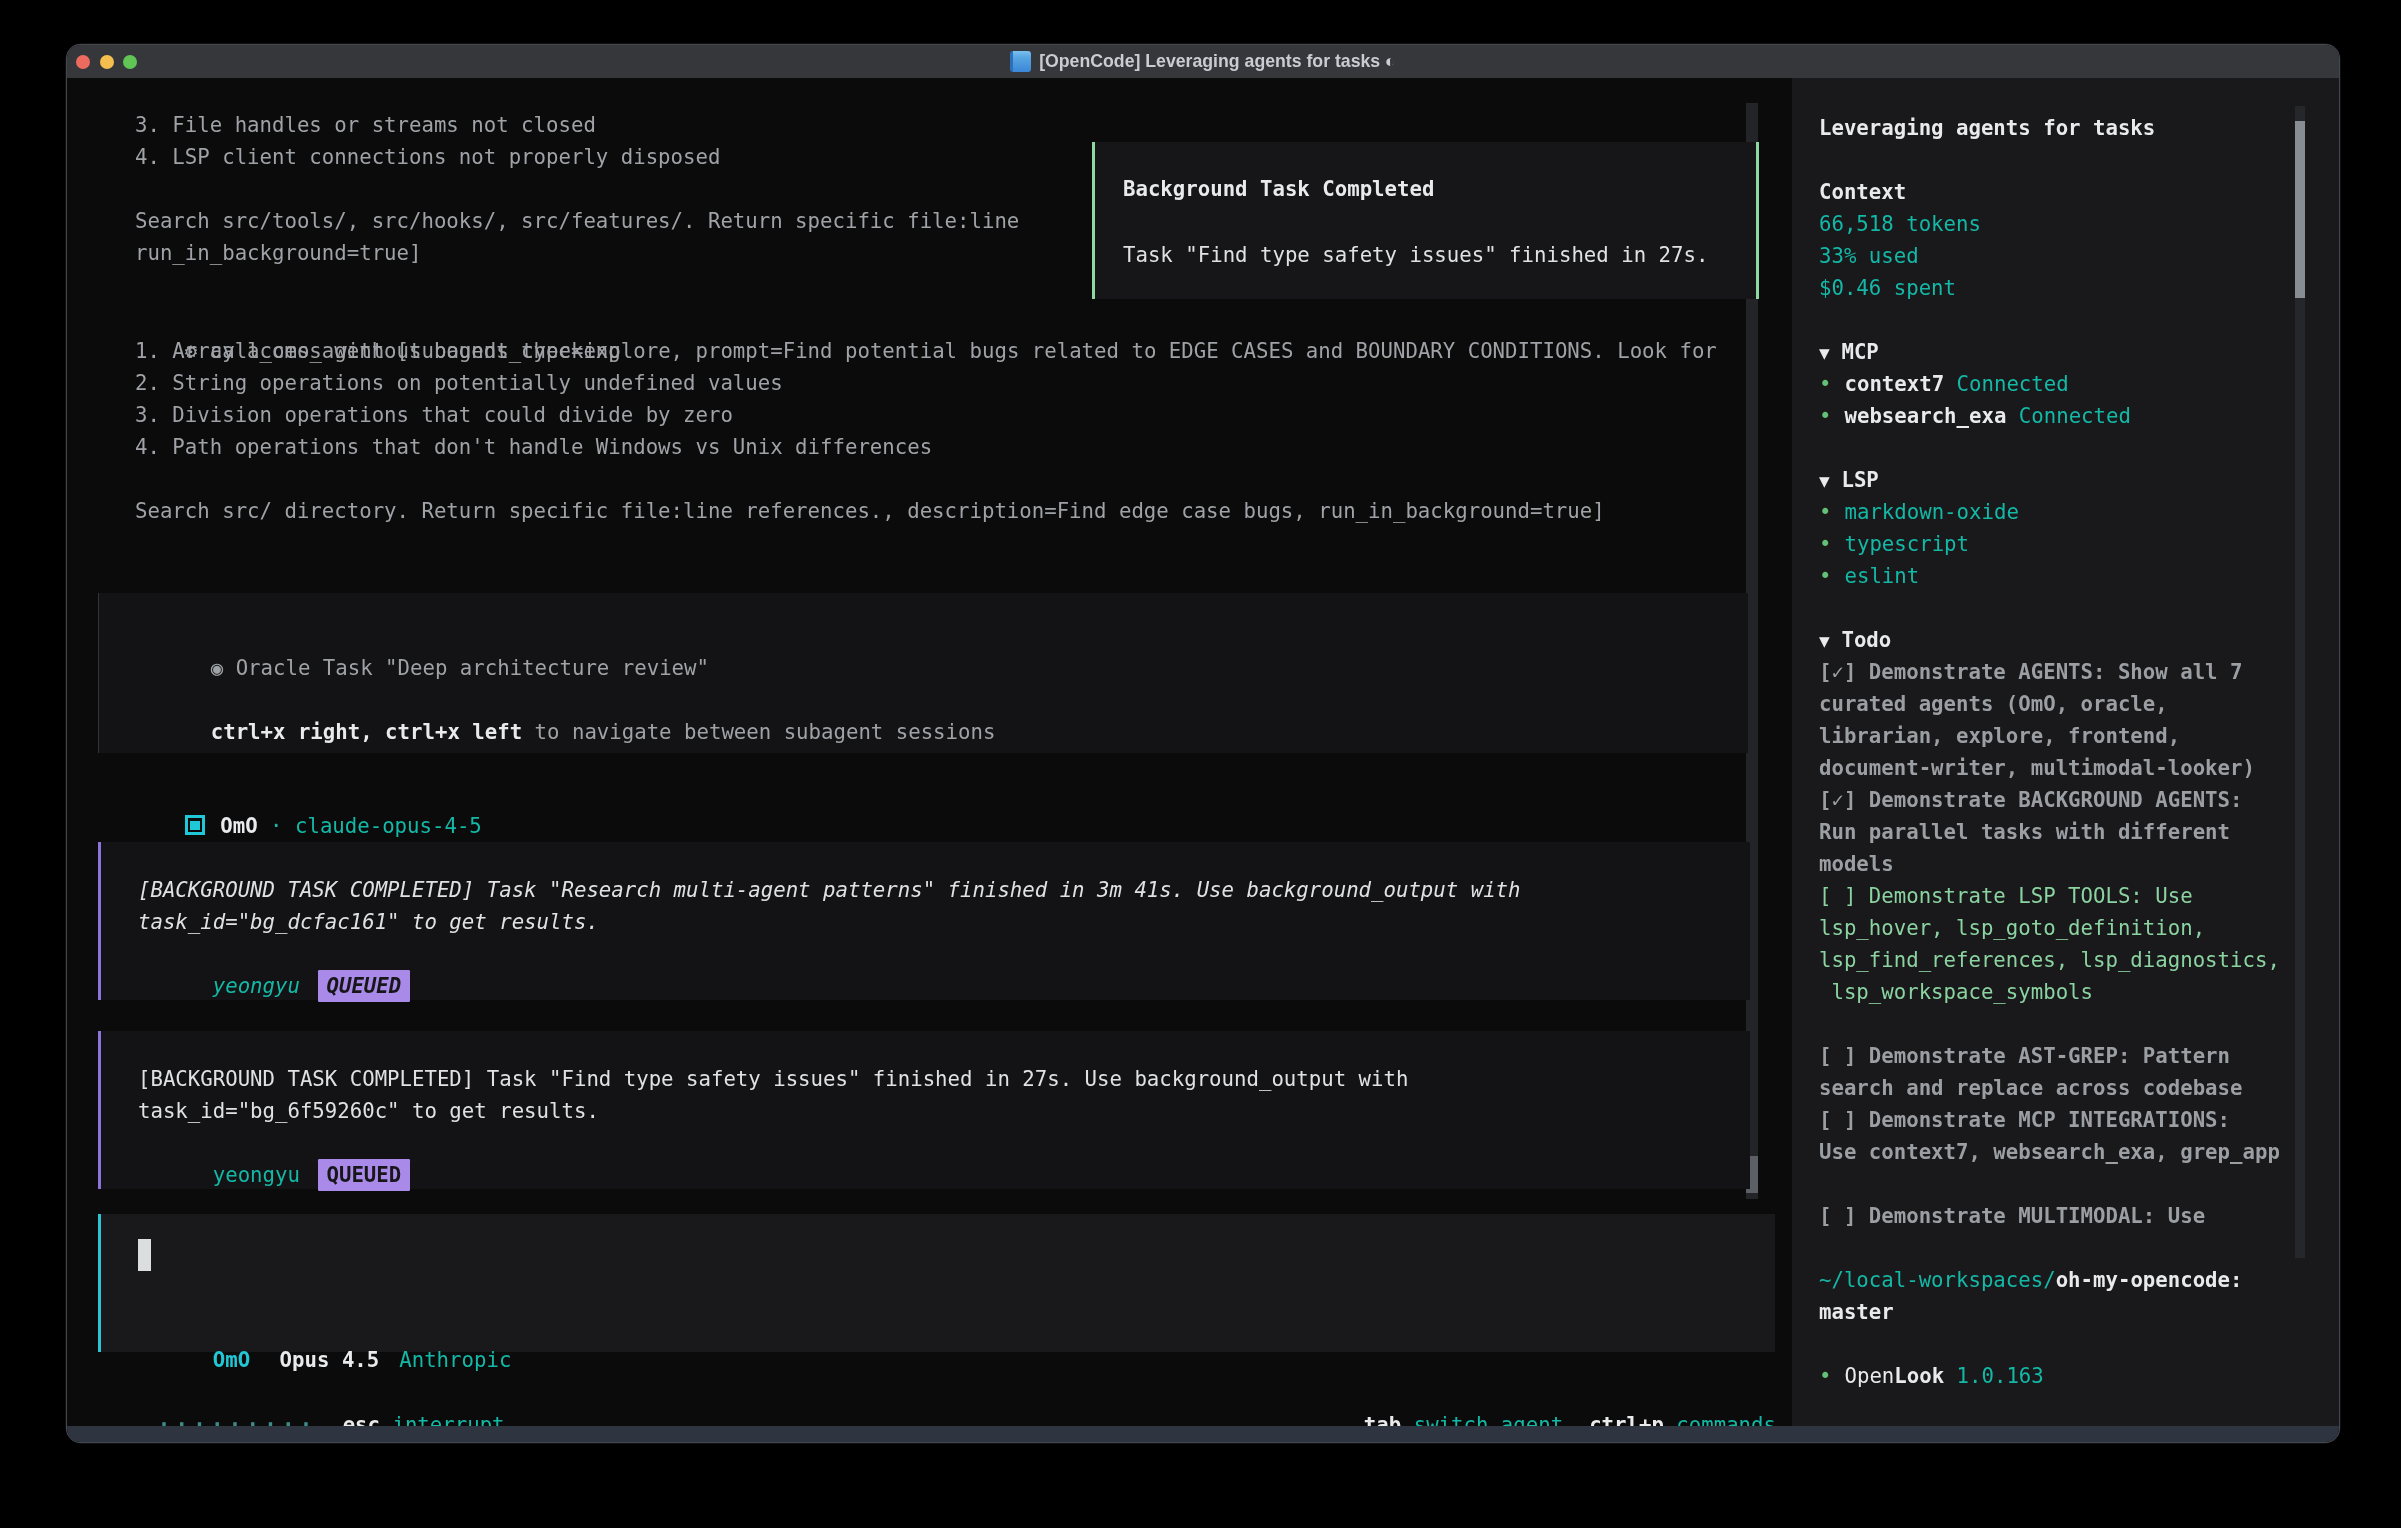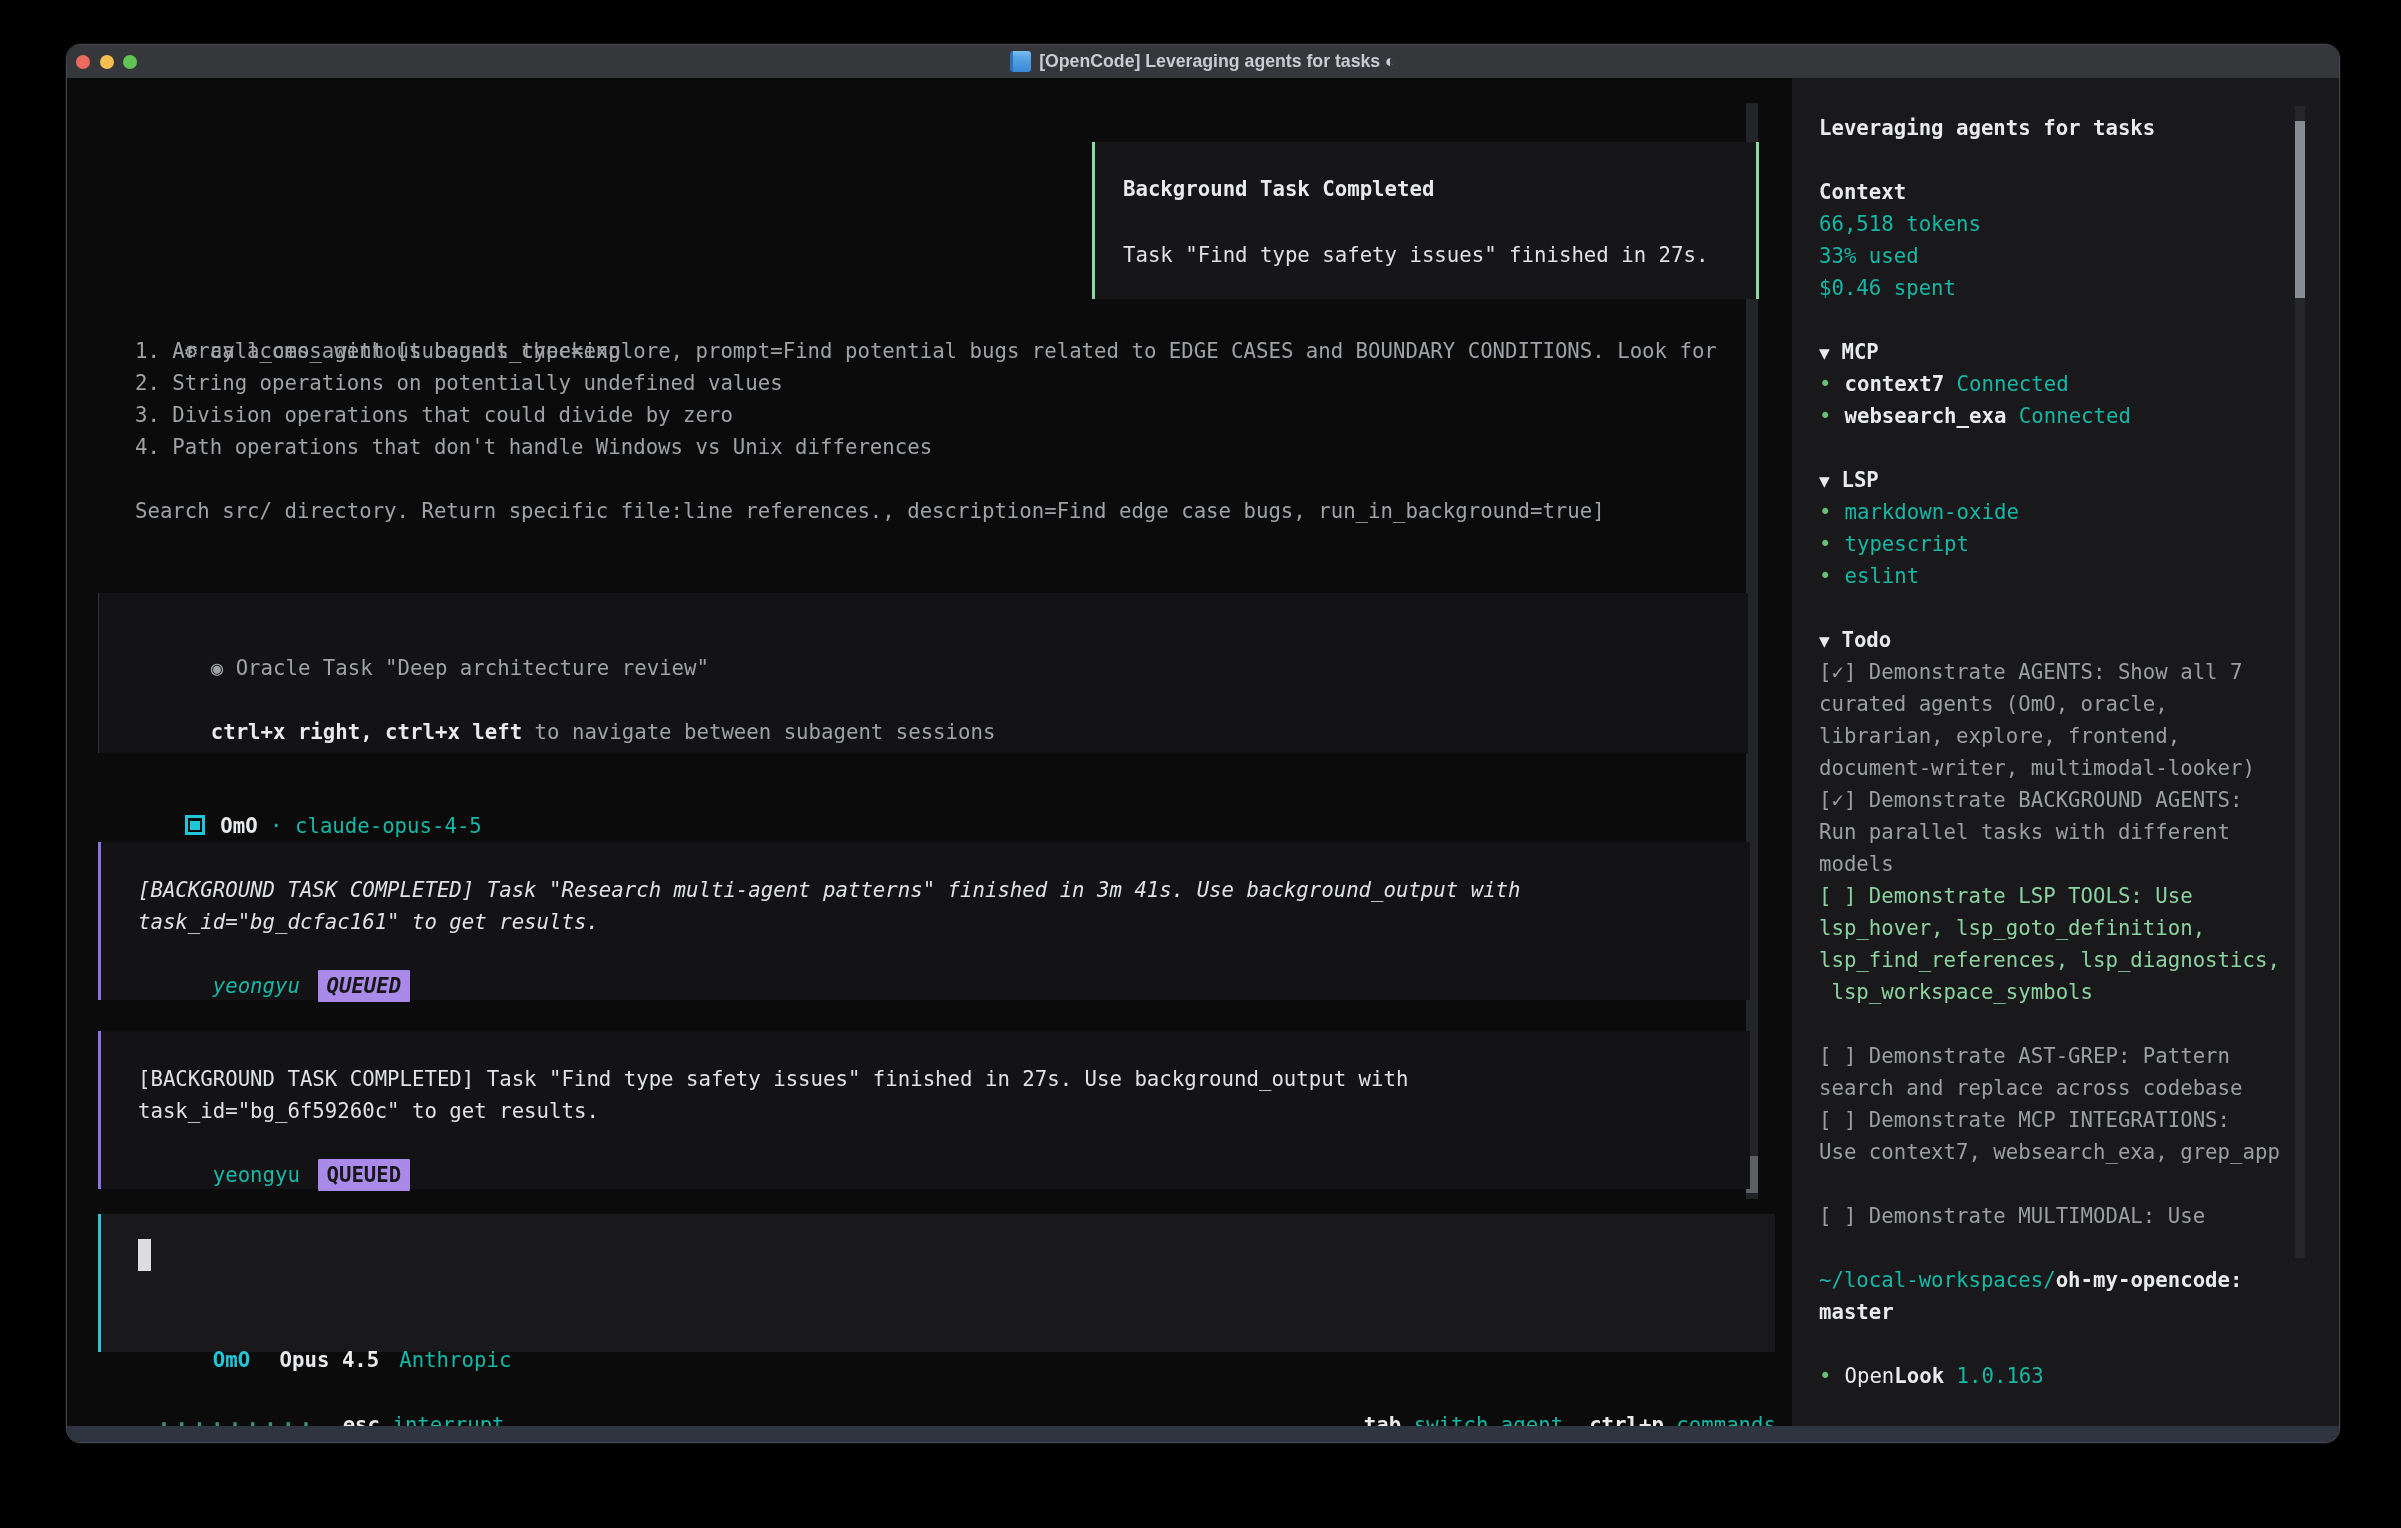--- a/index.html
+++ b/index.html
@@ -31,21 +31,21 @@
   .cursor{background:#dcdddf;width:13px;height:32px;}
   .badge{display:inline-block;background:#a98ae8;color:#17171a;font-weight:bold;
          padding:0 8.9px;margin-left:17.7px;border-radius:1.2px;}
   .omo-icon{display:inline-block;width:20px;height:20px;border:3px solid #1ec8d8;
             box-sizing:border-box;vertical-align:middle;position:relative;margin-right:15.4px;margin-top:-3.5px;}
   .omo-icon .fill{position:absolute;left:2.4px;top:2.4px;width:9.5px;height:9.5px;background:#1ec8d8;}
   .sidebar{position:absolute;left:1716px;top:33px;width:556px;height:1348px;
            background:#19191b;z-index:20;margin-left:9px;}
   .sb-content{padding:34px 0 0 27px;}
   .gap{height:32px;}
-  .todo-done .ln,.todo-pending .ln{color:#9b9ea3;}
+  .todo-done .ln,.todo-pending .ln{color:#9b9ea3;font-weight:bold;}
   .todo-progress .ln{color:#8bd3a0;}
   .sb-bold{color:#e9eaec;font-weight:bold;}
   .bullet{color:#63c177;margin-right:13px;}
   .tri{color:#e9eaec;font-weight:bold;margin-right:11.8px;font-size:17.7px;}
   .track{background:#222427;}
   .thumb-main{background:#5c5f65;}
   .thumb-side{background:#888d94;}
   .bottombar{position:absolute;left:0;right:0;bottom:0;height:16px;background:#2e3541;
              border-radius:0 0 14px 14px;z-index:45;}
   .spinner{color:#3e8c87;letter-spacing:5.3px;font-weight:bold;}
@@ -61,20 +61,27 @@
     <span class="light" style="left:56px;background:#61c555;"></span>
     <span class="title-wrap">
       <span class="doc-icon"></span>
       <span>[OpenCode] Leveraging agents for tasks ◐</span>
     </span>
   </div>
 
   <div class="abs track" style="left:1679px;top:58px;width:12.4px;height:1096px;"></div>
   <div class="abs thumb-main" style="left:1679px;top:1111px;width:12.4px;height:37px;"></div>
 
+  <div class="abs mono tg" style="left:68px;top:64px;">
+      <div class="ln">3. File handles or streams not closed</div>
+      <div class="ln">4. LSP client connections not properly disposed</div>
+      <div class="ln">&nbsp;</div>
+      <div class="ln">Search src/tools/, src/hooks/, src/features/. Return specific file:line</div>
+      <div class="ln">run_in_background=true]</div>
+    </div>
 
   <div class="abs notif" style="left:1025px;top:97px;width:661px;height:157px;">
     <div class="abs mono ln tw" style="left:28px;top:31px;text-align:center;">Background Task Completed</div>
     <div class="abs mono ln tmsg" style="left:28px;top:97px;">Task "Find type safety issues" finished in 27s.</div>
   </div>
 
   <div class="abs mono ln" style="left:68px;top:258px;">
     <span class="tg">⚙</span><span class="tg"> </span><span class="tg">call_omo_agent [subagent_type=explore, prompt=Find potential bugs related to EDGE CASES and BOUNDARY CONDITIONS. Look for</span>
   </div>
   <div class="abs mono tg" style="left:68px;top:290px;">

